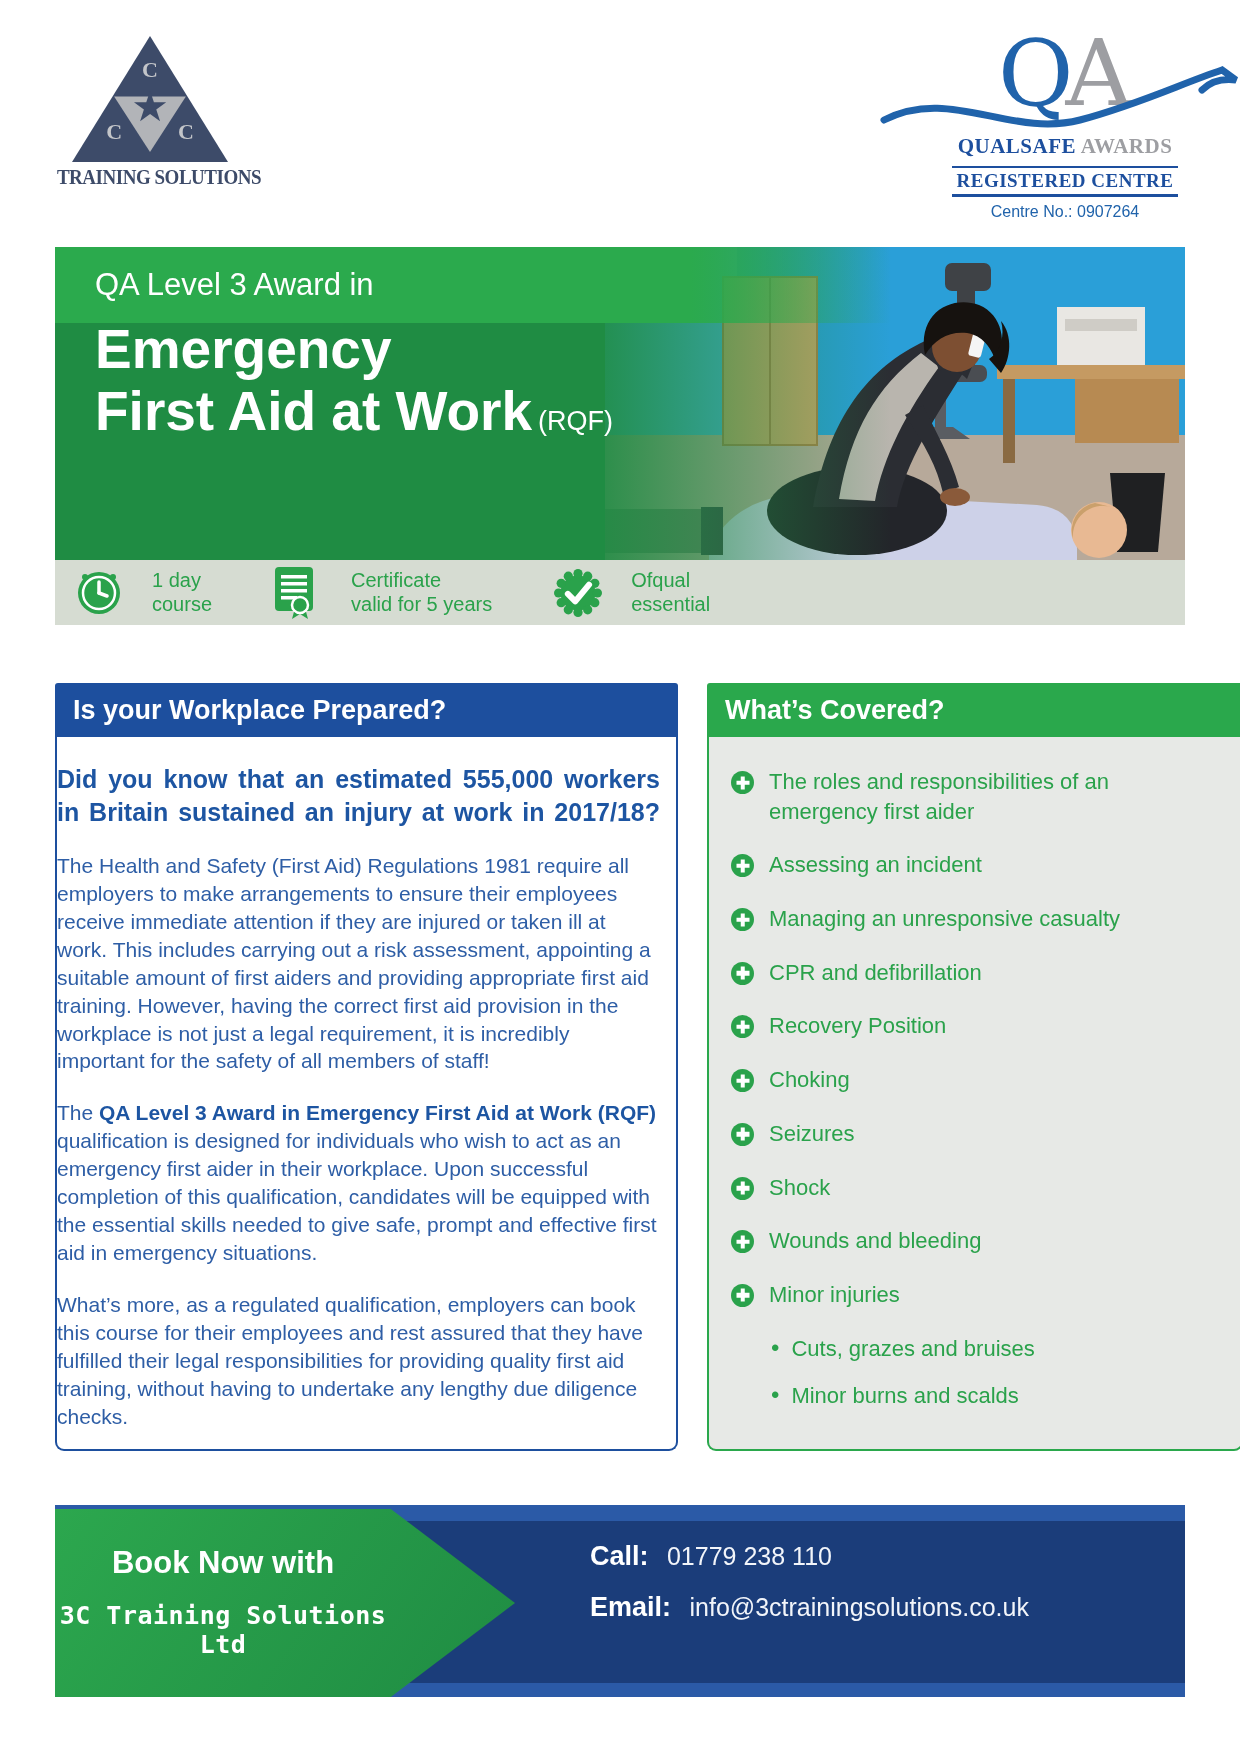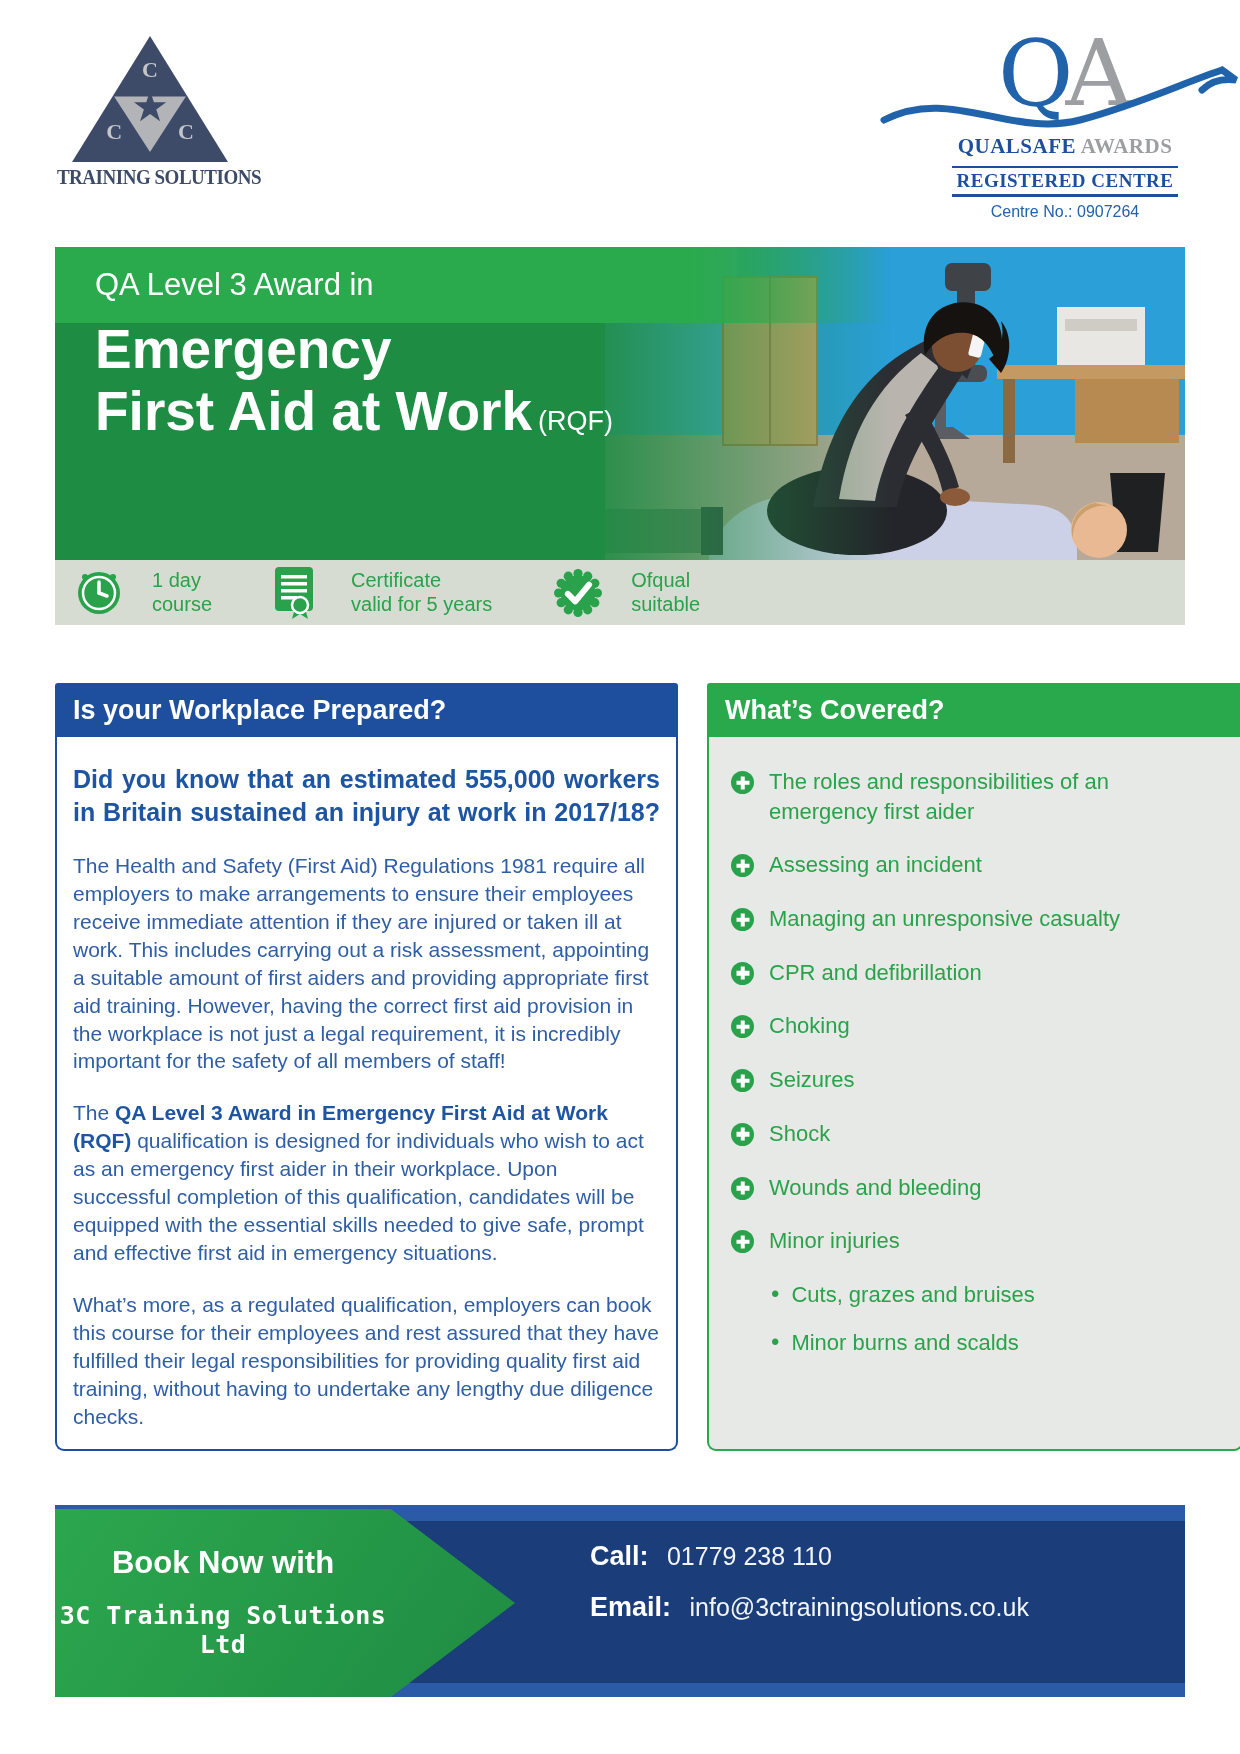--- a/index.html
+++ b/index.html
@@ -69,21 +69,21 @@
   
   .panel { position:absolute; top:683px; }
   .panel-left { left:55px; width:623px; height:768px; }
   .panel-right { left:707px; width:536px; height:768px; }
   .panel-header { height:54px; line-height:54px; padding-left:18px; color:#fff;
     font-weight:bold; font-size:27px; border-radius:3px 3px 0 0; }
   .panel-left .panel-header { background:#1d4f9e; }
   .panel-right .panel-header { background:#2aa84c; }
   .panel-body { position:absolute; left:0; right:0; top:54px; bottom:0; }
   .panel-left .panel-body { background:#fff; border:2px solid #1d4f9e; border-top:none;
-    border-radius:0 0 9px 9px; padding:26px 16px 0 16px; }
+    border-radius:0 0 9px 9px; padding:26px 16px 0 0; }
   .panel-right .panel-body { background:#e7e9e6; border:2px solid #2aa84c; border-top:none;
     border-radius:0 0 9px 9px; padding:30px 18px 0 22px; }
 
   .intro { color:#1d55a2; font-weight:bold; font-size:25px; line-height:1.3;
     text-align:justify; text-align-last:justify; }
   .panel-left p { margin-top:24px; color:#2e5ea6; font-size:21px; line-height:1.33; }
   .panel-left p b { color:#1d55a2; }
 
   .covered-list { list-style:none; }
   .covered-list li { display:flex; color:#2aa24b; font-size:22px; line-height:1.35;
@@ -239,21 +239,21 @@
           <circle cx="15.5" cy="7.8" r="5"></circle>
             <circle cx="26" cy="5" r="5"></circle>
           <circle cx="36.5" cy="7.8" r="5"></circle>
             <circle cx="44.2" cy="15.5" r="5"></circle>
         </g>
         <path d="M15 27 L23 35 L38 17" stroke="#fff" stroke-width="6.5" fill="none" stroke-linecap="round" stroke-linejoin="round"></path>
       </svg>
     </span>
     <span class="badge-text">
       <span>Ofqual</span><br>
-      <span>suitable</span>
+      <span>essential</span>
     </span>
   </div>
 </div>
 
 <div class="panel panel-left">
   <div class="panel-header">Is your Workplace Prepared?</div>
   <div class="panel-body">
     <div class="intro">Did you know that an estimated 555,000 workers in Britain sustained an injury at work in 2017/18?</div>
     <p>The Health and Safety (First Aid) Regulations 1981 require all employers to make arrangements to ensure their employees receive immediate attention if they are injured or taken ill at work. This includes carrying out a risk assessment, appointing a suitable amount of first aiders and providing appropriate first aid training. However, having the correct first aid provision in the workplace is not just a legal requirement, it is incredibly important for the safety of all members of staff!</p>
     <p><span>The </span><b>QA Level 3 Award in Emergency First Aid at Work (RQF)</b><span> qualification is designed for individuals who wish to act as an emergency first aider in their workplace. Upon successful completion of this qualification, candidates will be equipped with the essential skills needed to give safe, prompt and effective first aid in emergency situations.</span></p>
@@ -273,20 +273,24 @@
           <span class="cross-bullet"></span>
           <span>Assessing an incident</span>
         </li>
       <li>
           <span class="cross-bullet"></span>
           <span>Managing an unresponsive casualty</span>
         </li>
       <li>
           <span class="cross-bullet"></span>
           <span>CPR and defibrillation</span>
+        </li>
+      <li>
+          <span class="cross-bullet"></span>
+          <span>Recovery Position</span>
         </li>
       <li>
           <span class="cross-bullet"></span>
           <span>Choking</span>
         </li>
       <li>
           <span class="cross-bullet"></span>
           <span>Seizures</span>
         </li>
       <li>

